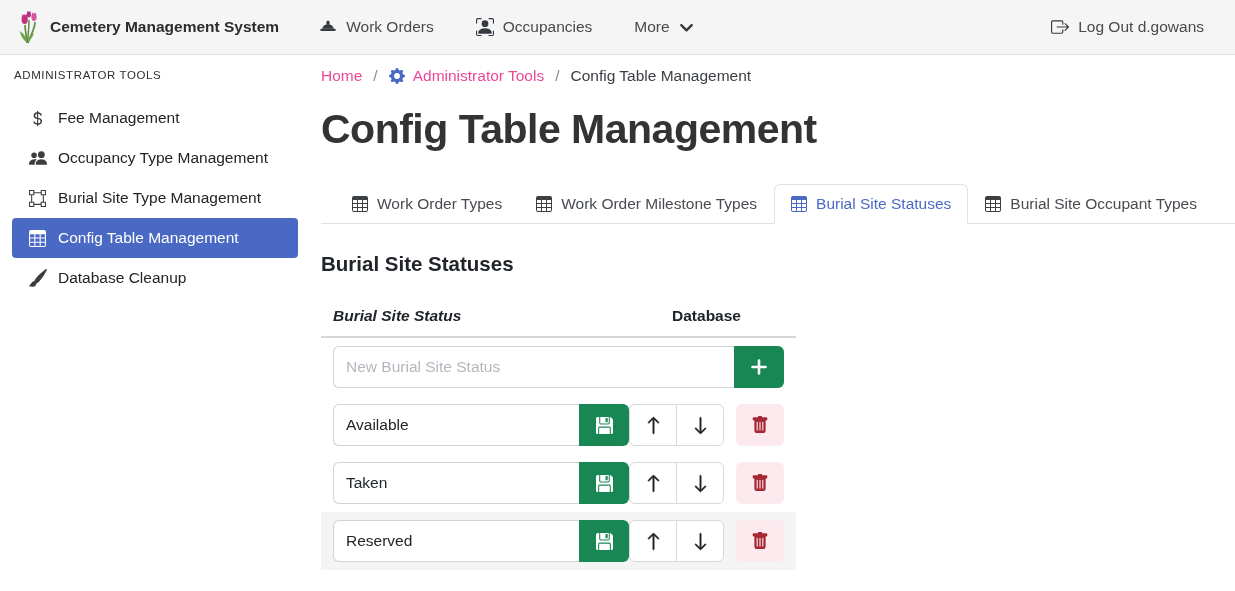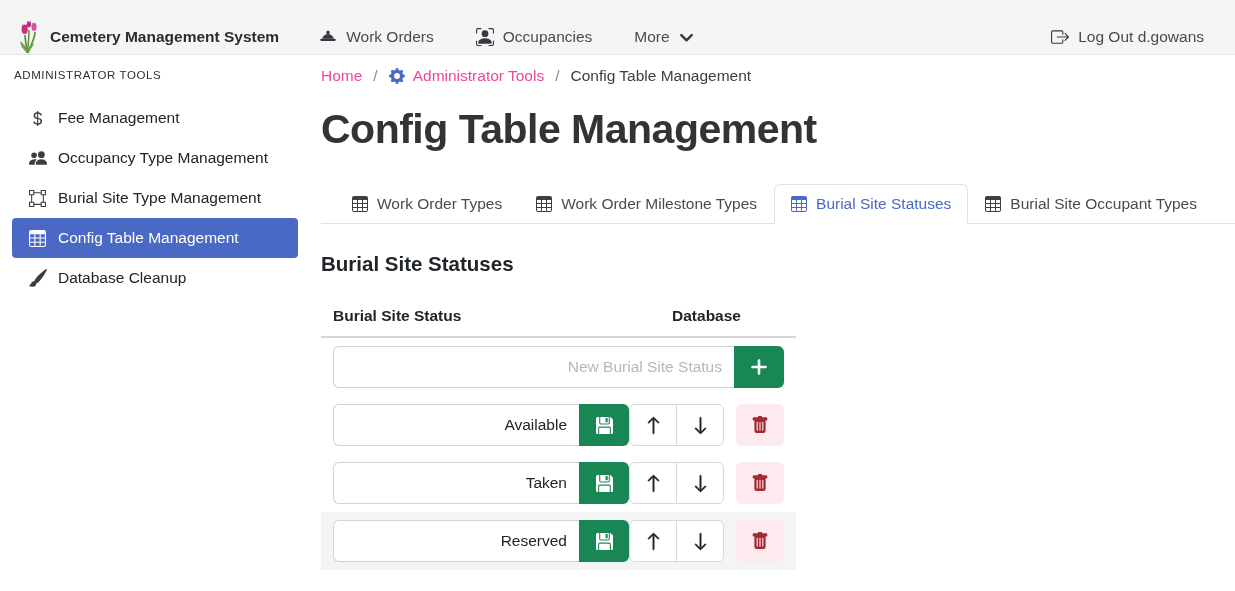--- a/index.html
+++ b/index.html
@@ -11,21 +11,21 @@
     background: #ffffff;
   }
   svg { display: block; }
 
   
   .navbar {
     height: 55px;
     background: #f5f5f5;
     border-bottom: 1px solid #e4e4e4;
     display: flex;
-    align-items: flex-end;
+    align-items: center;
     padding: 0 17px;
   }
   .brand { display: flex; align-items: center; gap: 9px; cursor: pointer; }
   .brand-text { font-weight: bold; font-size: 15.5px; color: #2c2c2c; }
   .nav-links { display: flex; align-items: center; margin-left: 26px; gap: 14px; }
   .nav-link {
     display: flex; align-items: center; gap: 9px;
     color: #4a4a4a; padding: 8px 14px; cursor: pointer;
   }
   .nav-link .ico { color: #343a40; }
@@ -78,33 +78,33 @@
   .tab.active .ico { color: #4a69c4; }
 
   .section-heading { font-size: 20.5px; font-weight: bold; color: #212529; margin-top: 28px; }
 
   
   .cfg-table { width: 475px; margin-top: 23px; }
   .t-head {
     display: flex; padding: 8px 12px 11px 12px;
     border-bottom: 2px solid #d6d6d6; font-weight: bold; font-size: 15.5px;
   }
-  .th-status { width: 296px; }
+  .th-status { width: 296px; font-style: italic; }
   .th-options { width: 155px; text-align: center; }
   .t-row { display: flex; align-items: center; padding: 8px 12px; }
   .t-row.striped { background: #f4f4f4; }
   .row-status { width: 296px; display: flex; }
   .row-options { width: 155px; display: flex; align-items: center; }
 
   .input-group { display: flex; }
   .text-input {
     height: 42px; border: 1px solid #ced4da; border-radius: 6px;
     padding: 11px 12px; font-size: 15.5px; color: #212529;
     font-family: "Liberation Sans", sans-serif; background: #fff; outline: none;
-    flex: 1; min-width: 0; text-align: right;
+    flex: 1; min-width: 0;
   }
   .text-input::placeholder { color: #b2b8be; }
   .input-group .text-input { border-radius: 6px 0 0 6px; border-right: none; }
   .new-group { width: 451px; }
   .row-group { width: 326px; }
 
   .btn { cursor: pointer; border: none; display: flex; align-items: center; justify-content: center; }
   .btn-green {
     width: 50px; height: 42px; background: #198754; color: #ffffff;
     border-radius: 0 6px 6px 0; flex: 0 0 50px;

